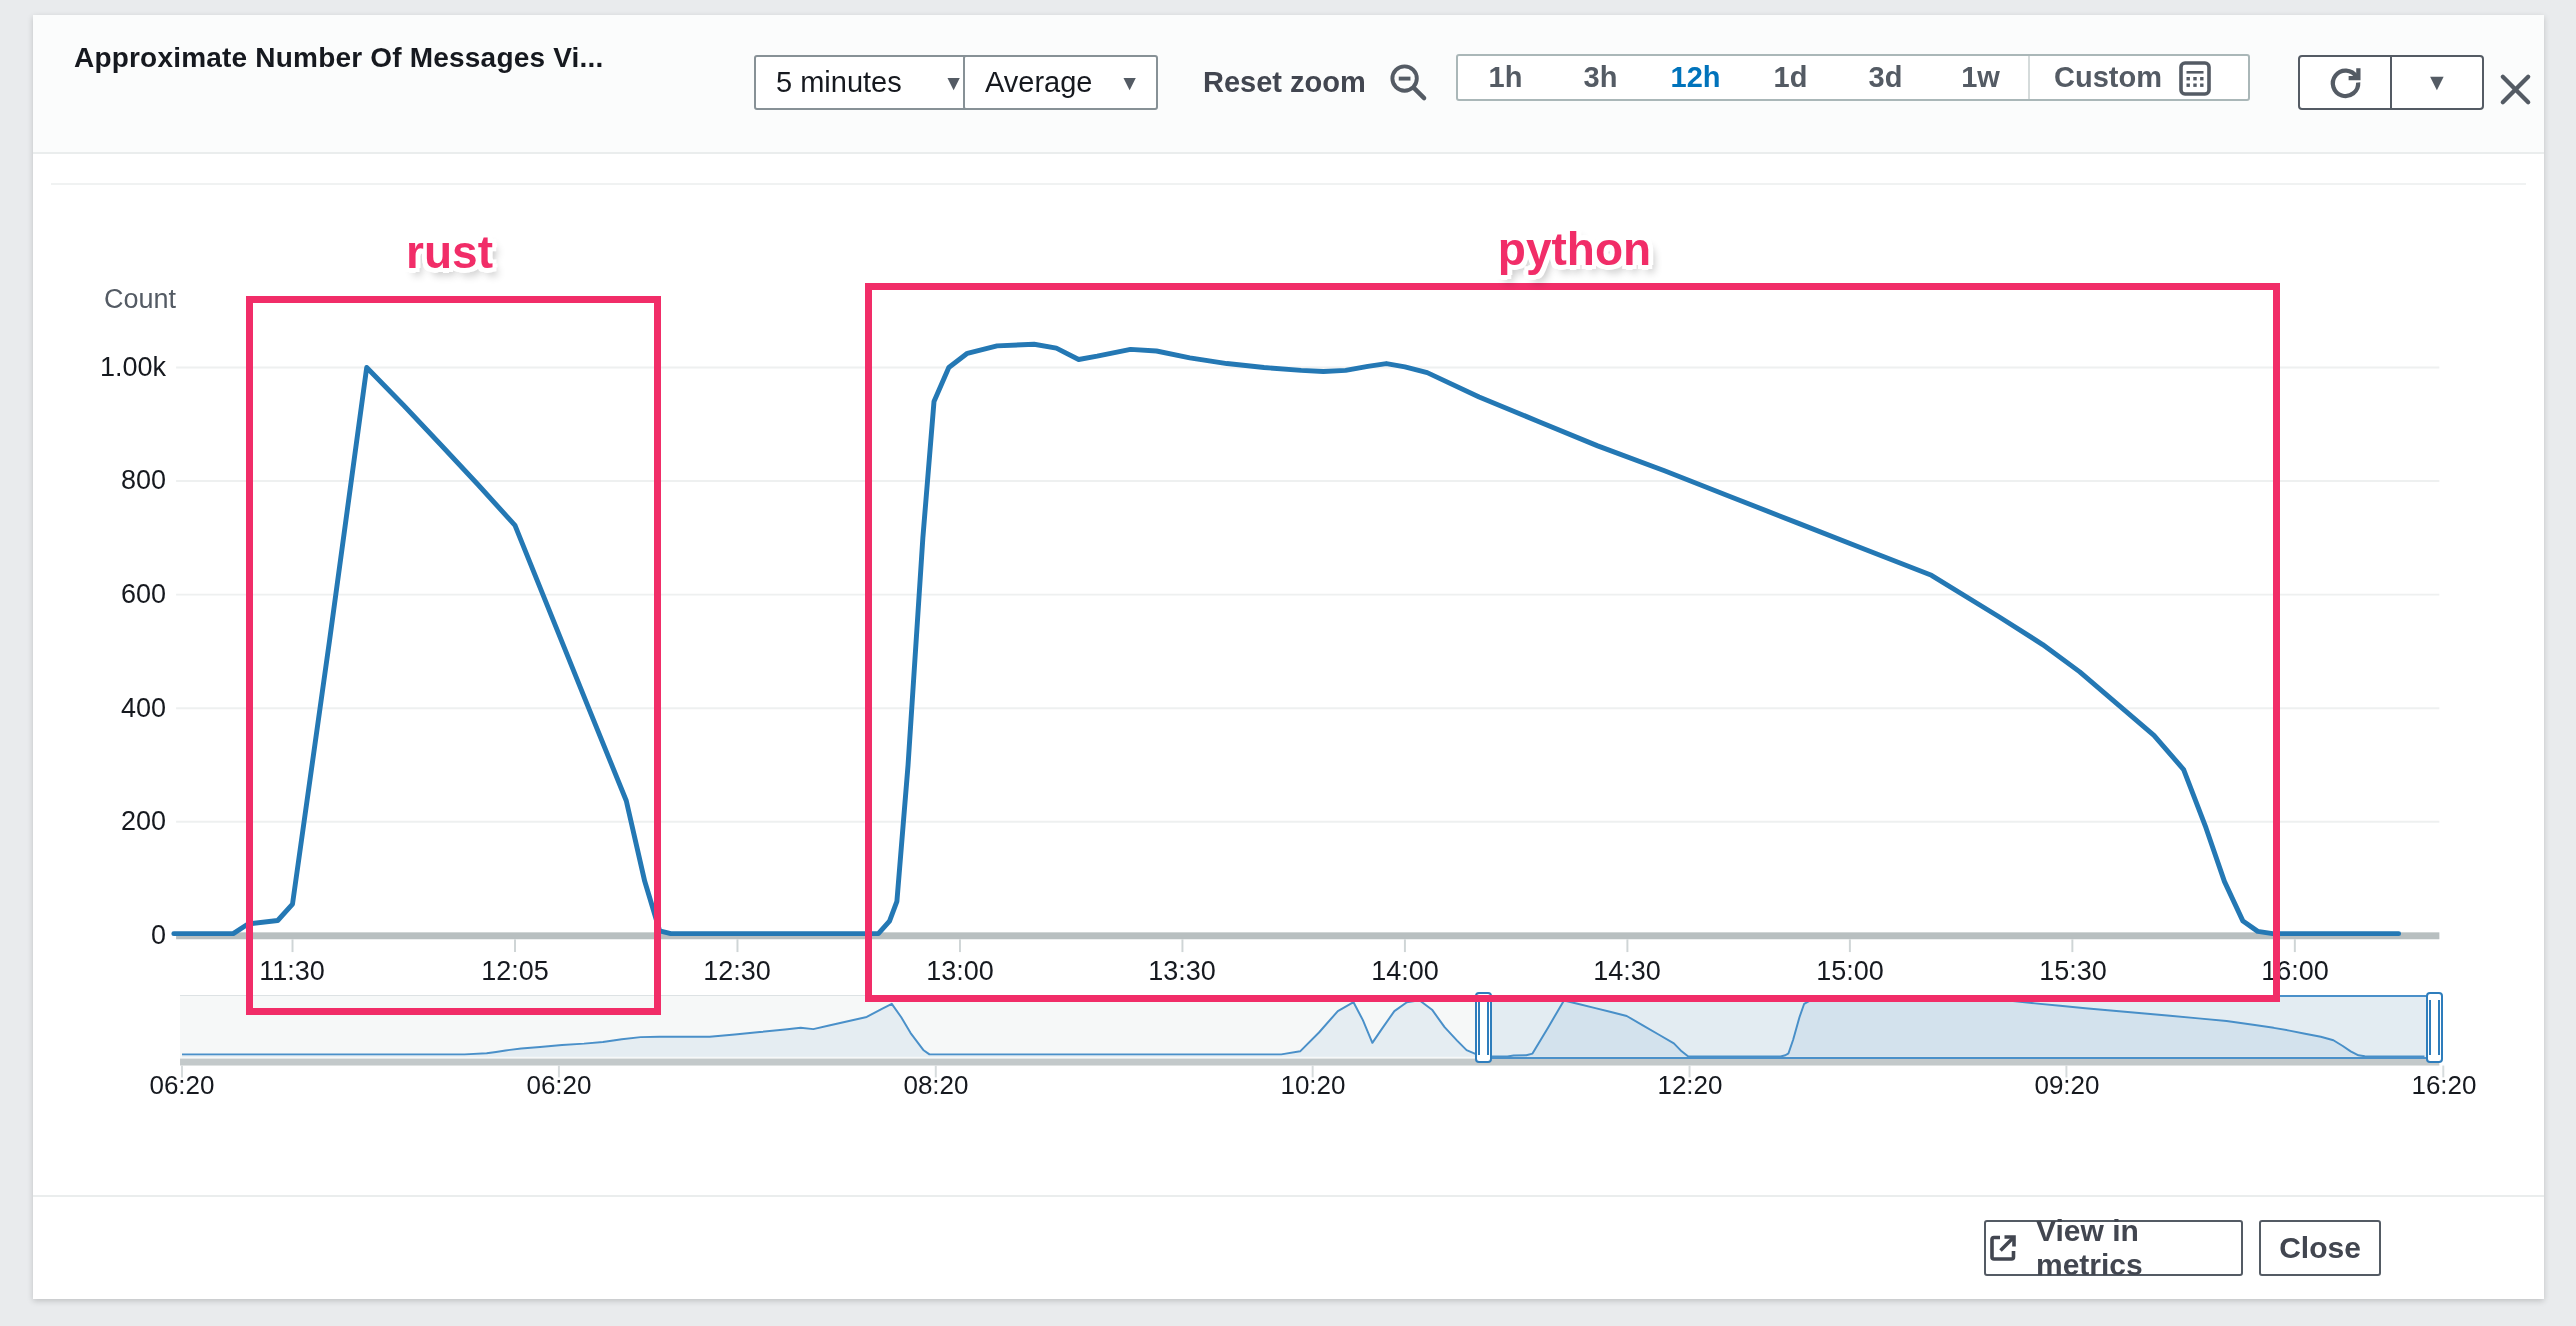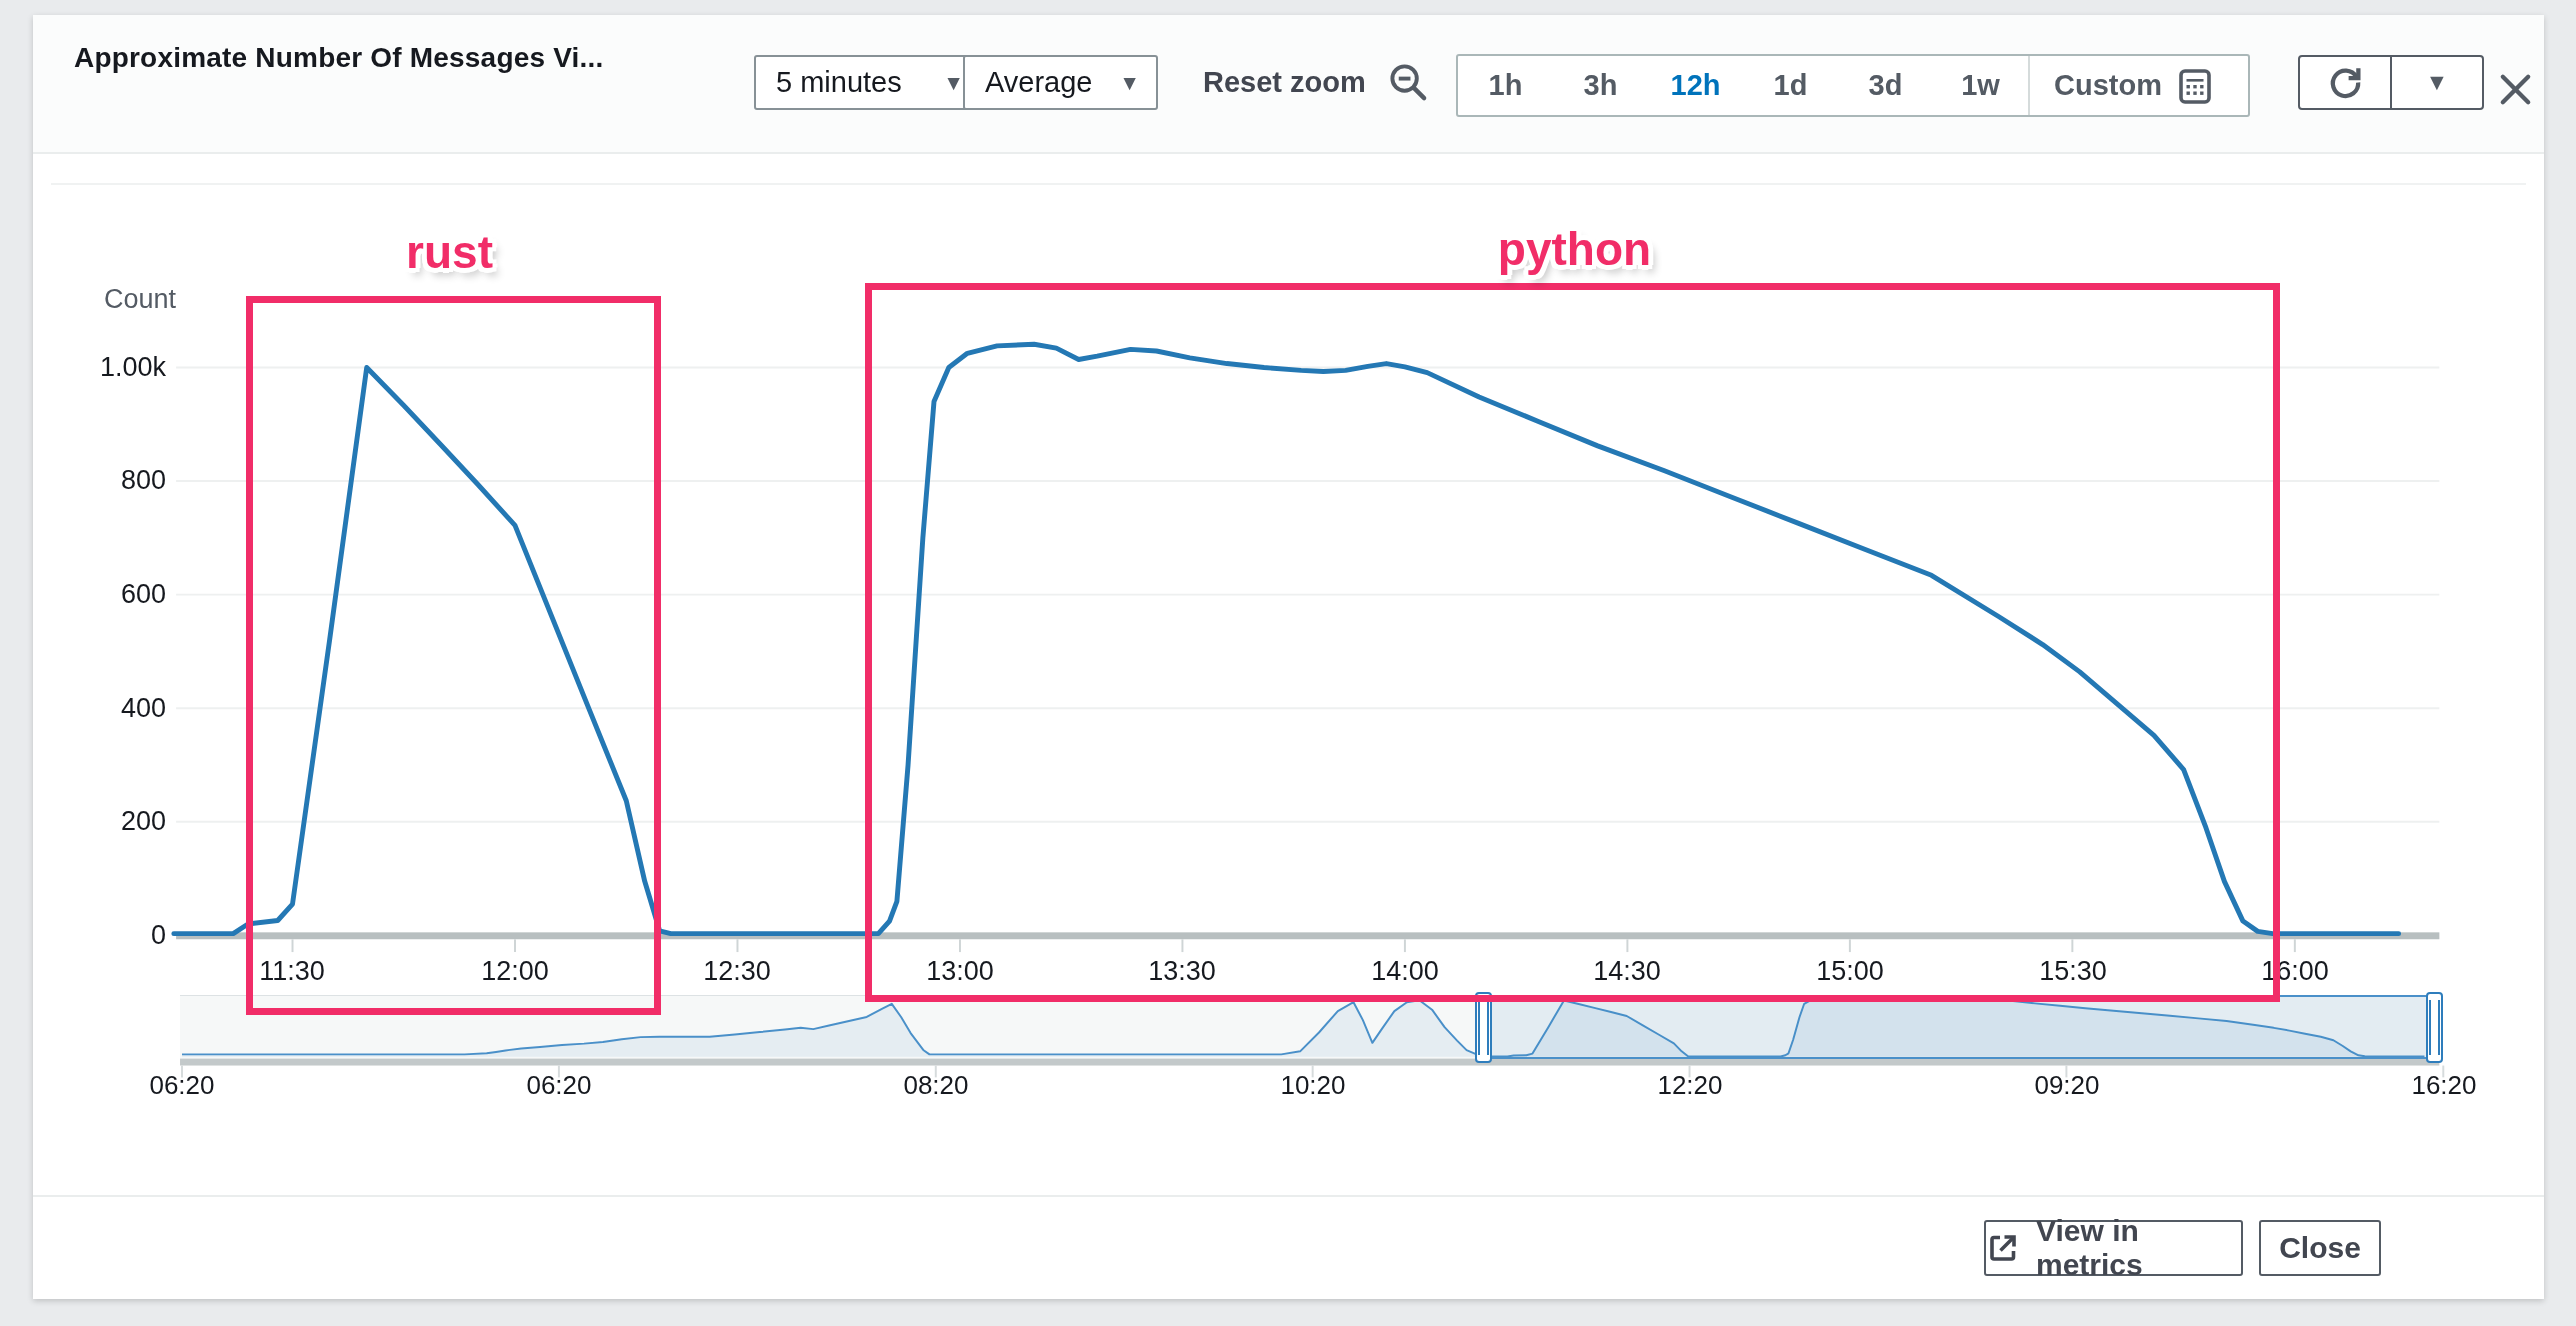--- a/index.html
+++ b/index.html
@@ -19,21 +19,21 @@
   .select{
     position:absolute;top:40px;height:55px;background:#fff;border:2px solid #879196;border-radius:3px;
     display:flex;align-items:center;justify-content:space-between;box-sizing:border-box;
     padding:0 16px 0 20px;font-size:29px;color:#16191f;cursor:pointer;
   }
   .caret{font-size:21px;color:#545b64;margin-left:18px;}
   .resetzoom{position:absolute;left:1170px;top:40px;height:55px;display:flex;align-items:center;cursor:pointer;}
   .resetzoom span{font-size:29px;font-weight:700;color:#424650;}
   .rz-icon{margin-left:22px;}
   .rangegrp{
-    position:absolute;left:1423px;top:39px;height:63px;display:flex;align-items:stretch;
+    position:absolute;left:1423px;top:39px;height:47px;display:flex;align-items:stretch;
     border:2px solid #aab7b8;border-radius:3px;background:#fff;box-sizing:border-box;
   }
   .rbtn{width:95px;display:flex;align-items:center;justify-content:center;
     font-size:29px;font-weight:600;color:#545b64;cursor:pointer;}
   .rbtn.active{color:#0073bb;font-weight:700;}
   .customsec{display:flex;align-items:center;border-left:2px solid #d5dbdb;padding:0 20px 0 24px;cursor:pointer;font-weight:bold;}
   .customsec span{font-size:29px;color:#545b64;margin-right:16px;}
   .splitbtn{position:absolute;left:2265px;top:40px;height:55px;display:flex;border:2px solid #545b64;border-radius:4px;box-sizing:border-box;background:#fff;}
   .splitbtn .cell{width:90px;display:flex;align-items:center;justify-content:center;cursor:pointer;}
   .splitbtn .cell+.cell{border-left:2px solid #545b64;}
@@ -214,21 +214,21 @@
 
 <div id="labels">
     <div class="count-lbl">Count</div>
     <div class="ytick" style="top: 352px;">1.00k</div>
     <div class="ytick" style="top: 465px;">800</div>
     <div class="ytick" style="top: 579px;">600</div>
     <div class="ytick" style="top: 693px;">400</div>
     <div class="ytick" style="top: 806px;">200</div>
     <div class="ytick" style="top: 920px;">0</div>
     <div class="xtick" style="left: 223px; top: 956px;">11:30</div>
-    <div class="xtick" style="left: 446px; top: 956px;">12:00</div>
+    <div class="xtick" style="left: 446px; top: 956px;">12:05</div>
     <div class="xtick" style="left: 668px; top: 956px;">12:30</div>
     <div class="xtick" style="left: 891px; top: 956px;">13:00</div>
     <div class="xtick" style="left: 1113px; top: 956px;">13:30</div>
     <div class="xtick" style="left: 1336px; top: 956px;">14:00</div>
     <div class="xtick" style="left: 1558px; top: 956px;">14:30</div>
     <div class="xtick" style="left: 1781px; top: 956px;">15:00</div>
     <div class="xtick" style="left: 2004px; top: 956px;">15:30</div>
     <div class="xtick" style="left: 2226px; top: 956px;">16:00</div>
     <div class="minitick" style="left: 113px; top: 1070px;">06:20</div>
     <div class="minitick" style="left: 490px; top: 1070px;">06:20</div>

